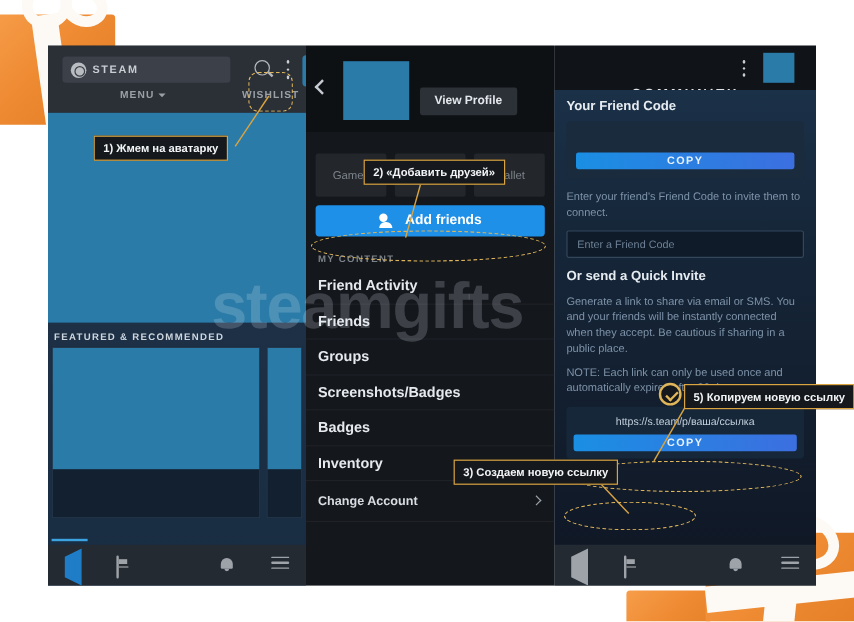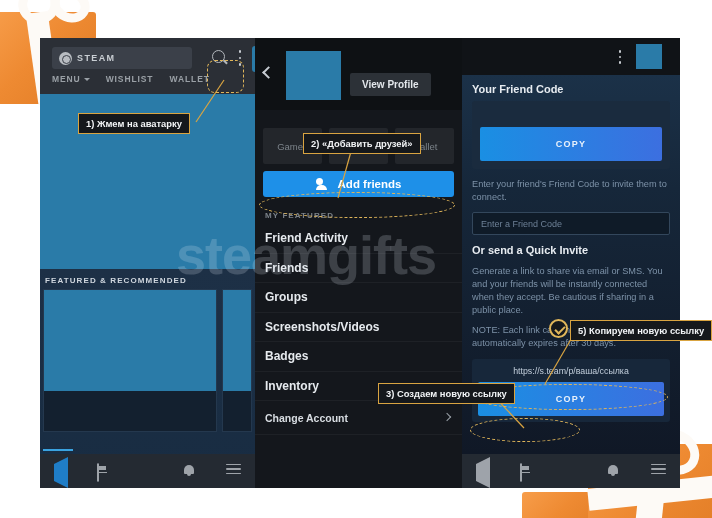--- a/index.html
+++ b/index.html
@@ -105,21 +105,21 @@
   .lp-avatar {
     position: absolute; left: 212px; top: 8px; width: 26px; height: 26px;
     background: #2a7ba8; border-radius: 3px; z-index: 30;
   }
   .lp-navrow {
     position: absolute; left: 12px; top: 36px;
     display: flex; gap: 16px; align-items: center;
   }
   .lp-navitem {
     font-size: 8.5px; letter-spacing: 0.9px; color: #9aa0a6; font-weight: bold;
-    display: flex; align-items: center; gap: 3px; white-space: nowrap;
+    display: flex; align-items: center; gap: 3px; white-space: nowrap; margin-left: 48px;
   }
   .caret-dn {
     width: 0; height: 0; border-left: 3px solid transparent;
     border-right: 3px solid transparent; border-top: 3.4px solid #9aa0a6;
   }
   .lp-hero {
     position: absolute; left: 0; top: 56px; width: 100%; height: 175px;
     background: #2a7ba8;
   }
   .lp-section {
@@ -266,21 +266,21 @@
   .rp-body {
     position: absolute; left: 0; top: 37px; width: 100%; bottom: 34px;
     background: linear-gradient(180deg, #1b3148 0%, #16273a 30%, #101826 100%);
     padding: 8px 10px 0;
   }
   .rp-h1 { font-size: 11px; color: #e7ecf1; font-weight: bold; margin-bottom: 6px; }
   .rp-codecard {
     background: #1a2b3e; border-radius: 3px; padding: 26px 8px 8px;
   }
   .btn-copy {
-    height: 34px; border-radius: 2px;
+    height: 14px; border-radius: 2px;
     background: linear-gradient(90deg, #1a8fe3 0%, #3c6fe0 100%);
     display: flex; align-items: center; justify-content: center;
     font-size: 9px; letter-spacing: 1.2px; color: #e8f1fb; font-weight: bold;
   }
   .rp-desc {
     margin-top: 9px; font-size: 9.2px; line-height: 1.42; color: #7d92a8;
   }
   .rp-input {
     margin-top: 8px; height: 23px; background: #0f1b28;
     border: 1px solid #33475c; border-radius: 2px;
@@ -440,27 +440,27 @@
       <div class="mp-tab">Games</div>
       <div class="mp-tab">Friends</div>
       <div class="mp-tab">Wallet</div>
     </div>
 
     <div class="mp-addfriends">
       <span class="ic-addfriend"></span>
       <span>Add friends</span>
     </div>
 
-    <div class="mp-section-label">MY FEATURED</div>
+    <div class="mp-section-label">MY CONTENT</div>
 
     <div class="mp-list">
       <div class="mp-item">Friend Activity</div>
       <div class="mp-item">Friends</div>
       <div class="mp-item">Groups</div>
-      <div class="mp-item">Screenshots/Videos</div>
+      <div class="mp-item">Screenshots/Badges</div>
       <div class="mp-item">Badges</div>
       <div class="mp-item">Inventory</div>
       <div class="mp-item sub">
         <span class="t1">Change Account</span>
         <span class="mp-chev"></span>
       </div>
     </div>
   </div>
 
   <div class="panel" id="panel-right">

